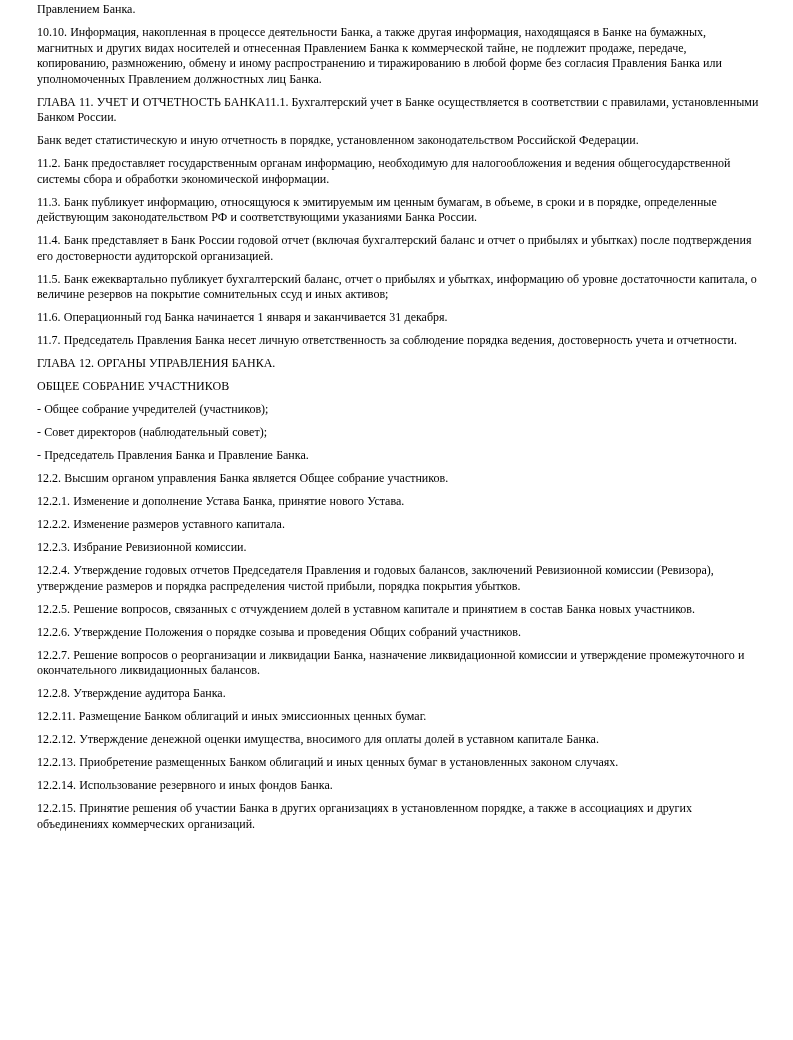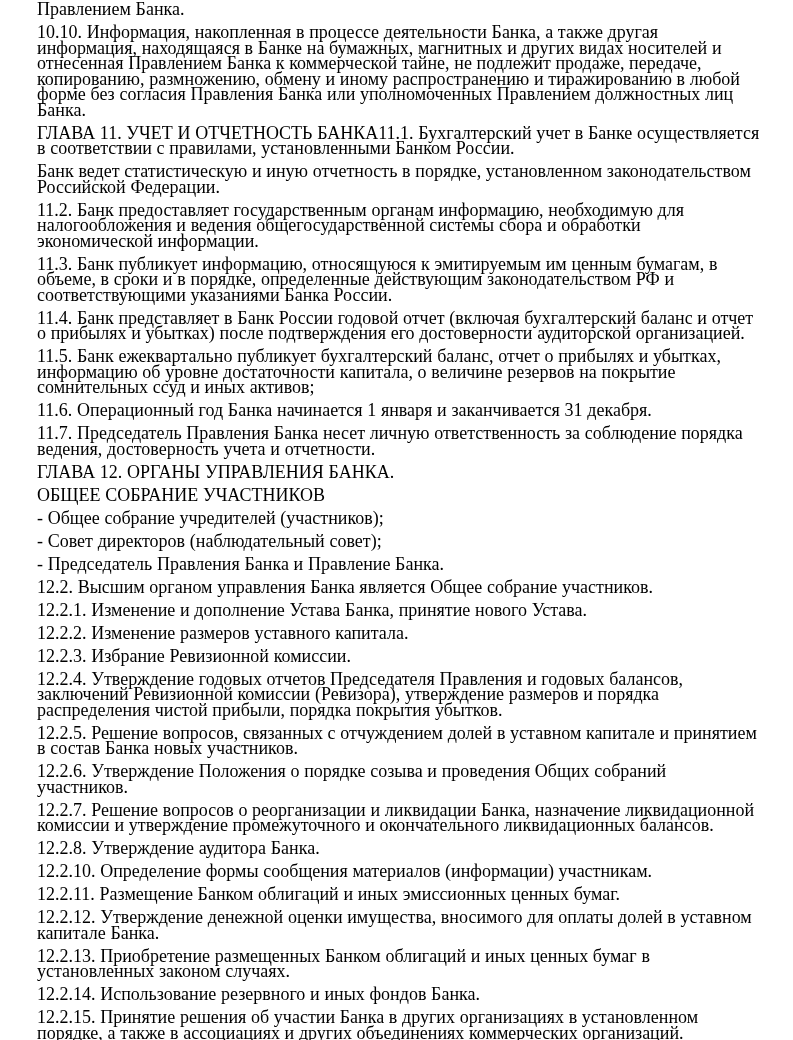--- a/index.html
+++ b/index.html
@@ -8,21 +8,21 @@
     background: #ffffff;
   }
   .page {
     width: 793px;
     height: 1040px;
     box-sizing: border-box;
     padding: 2px 33px 0 37px;
     background: #ffffff;
     color: #000000;
     font-family: "Liberation Serif", "DejaVu Serif", serif;
-    font-size: 18px;
+    font-size: 12px;
     line-height: 15.5px;
     overflow: hidden;
   }
   .page p {
     margin: 0 0 7.5px 0;
     text-align: left;
     word-spacing: 0.2px;
   }
 </style>
 </head>
@@ -46,19 +46,18 @@
   <p>- Председатель Правления Банка и Правление Банка.</p>
   <p>12.2. Высшим органом управления Банка является Общее собрание участников.</p>
   <p>12.2.1. Изменение и дополнение Устава Банка, принятие нового Устава.</p>
   <p>12.2.2. Изменение размеров уставного капитала.</p>
   <p>12.2.3. Избрание Ревизионной комиссии.</p>
   <p>12.2.4. Утверждение годовых отчетов Председателя Правления и годовых балансов, заключений Ревизионной комиссии (Ревизора), утверждение размеров и порядка распределения чистой прибыли, порядка покрытия убытков.</p>
   <p>12.2.5. Решение вопросов, связанных с отчуждением долей в уставном капитале и принятием в состав Банка новых участников.</p>
   <p>12.2.6. Утверждение Положения о порядке созыва и проведения Общих собраний участников.</p>
   <p>12.2.7. Решение вопросов о реорганизации и ликвидации Банка, назначение ликвидационной комиссии и утверждение промежуточного и окончательного ликвидационных балансов.</p>
   <p>12.2.8. Утверждение аудитора Банка.</p>
-  <p>12.2.10. Определение формы сообщения материалов (информации) участникам.</p>
   <p>12.2.11. Размещение Банком облигаций и иных эмиссионных ценных бумаг.</p>
   <p>12.2.12. Утверждение денежной оценки имущества, вносимого для оплаты долей в уставном капитале Банка.</p>
   <p>12.2.13. Приобретение размещенных Банком облигаций и иных ценных бумаг в установленных законом случаях.</p>
   <p>12.2.14. Использование резервного и иных фондов Банка.</p>
   <p>12.2.15. Принятие решения об участии Банка в других организациях в установленном порядке, а также в ассоциациях и других объединениях коммерческих организаций.</p>
 </div>
 
 </body></html>

